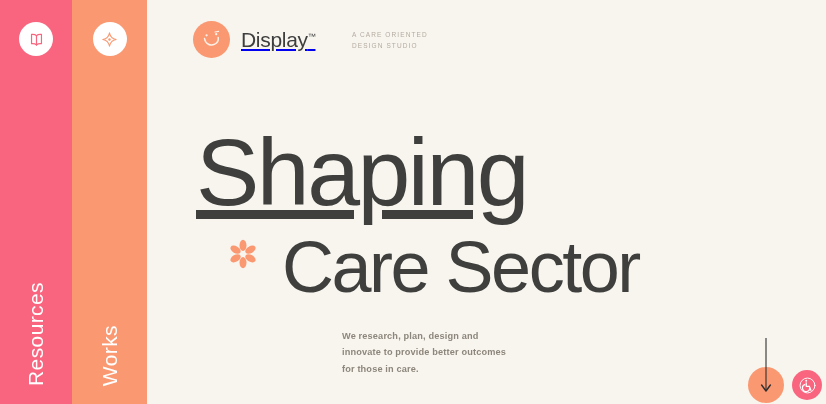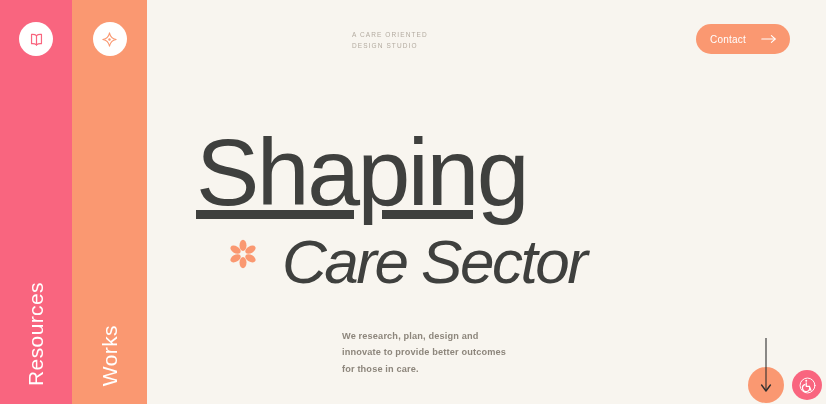--- a/index.html
+++ b/index.html
@@ -51,21 +51,21 @@
 
   
   #hero { position:absolute; left:147px; top:78px; right:0; bottom:0; }
 
   .headline {
     position:absolute; color:#3f403e;
     font-weight:400; letter-spacing:-2.5px;
     white-space:nowrap;
   }
   #headline-1 { left:49px; top:40px; font-size:95px;text-decoration:underline; }
-  #headline-2 { left:135px; top:148px; font-size:62px;font-style:italic; }
+  #headline-2 { left:135px; top:148px; font-size:72px; }
 
   #headline-the {
     position:absolute; left:345px; top:75px;
     font-family:"Liberation Serif", serif;
     font-style:italic; font-size:40px; color:#f98f6d;
     letter-spacing:0;
   }
 
   #flower { position:absolute; left:80px; top:160px; width:32px; height:32px; }
 
@@ -111,33 +111,37 @@
       <svg width="17" height="17" viewBox="0 0 24 24">
         <path d="M12 2.6 C13.1 8.3 15.7 10.9 21.4 12 C15.7 13.1 13.1 15.7 12 21.4 C10.9 15.7 8.3 13.1 2.6 12 C8.3 10.9 10.9 8.3 12 2.6 Z" fill="none" stroke="#fa9871" stroke-width="1.5" stroke-linejoin="round"></path>
         <circle cx="12" cy="12" r="1.7" fill="#fa9871"></circle>
       </svg>
     </div>
     <div class="rail-label">Works</div>
   </div>
 
   <div id="header">
 
+    <a id="logo-group" href="#">
+      <span id="logo-mark">
+        <svg width="37" height="37" viewBox="0 0 37 37">
+          <path d="M11.5 17.5 C12.4 23 17.5 25.4 21.8 23.2 C24.4 21.9 25.6 19.2 25.2 16.4" fill="none" stroke="#fdf0e6" stroke-width="1.5" stroke-linecap="round"></path>
+          <circle cx="13.6" cy="14.3" r="1.15" fill="#fdf0e6"></circle>
+          <circle cx="23.2" cy="13.2" r="1.15" fill="#fdf0e6"></circle>
+          <path d="M22.0 11.0 L25.6 10.4" stroke="#fdf0e6" stroke-width="1.2" stroke-linecap="round"></path>
+        </svg>
+      </span>
+      <span id="logo-wordmark"><span>Display</span><span id="logo-tm">™</span></span>
+    </a>
 
     <div id="tagline">
       <div>A CARE ORIENTED</div>
       <div>DESIGN STUDIO</div>
     </div>
 
-    <button id="contact-btn">
-      <span id="contact-label">Contact</span>
-      <svg width="16" height="10" viewBox="0 0 16 10">
-        <line x1="0.8" y1="5" x2="14" y2="5" stroke="#fff" stroke-width="1.1" stroke-linecap="round"></line>
-        <polyline points="10.4,1.6 14.2,5 10.4,8.4" fill="none" stroke="#fff" stroke-width="1.1" stroke-linecap="round" stroke-linejoin="round"></polyline>
-      </svg>
-    </button>
   </div>
 
   <div id="hero">
 
     <h1 class="headline" id="headline-1">Shaping</h1>
 
 
     <span id="flower">
       <svg width="32" height="32" viewBox="0 0 32 32">
         <g fill="#fa9871">

